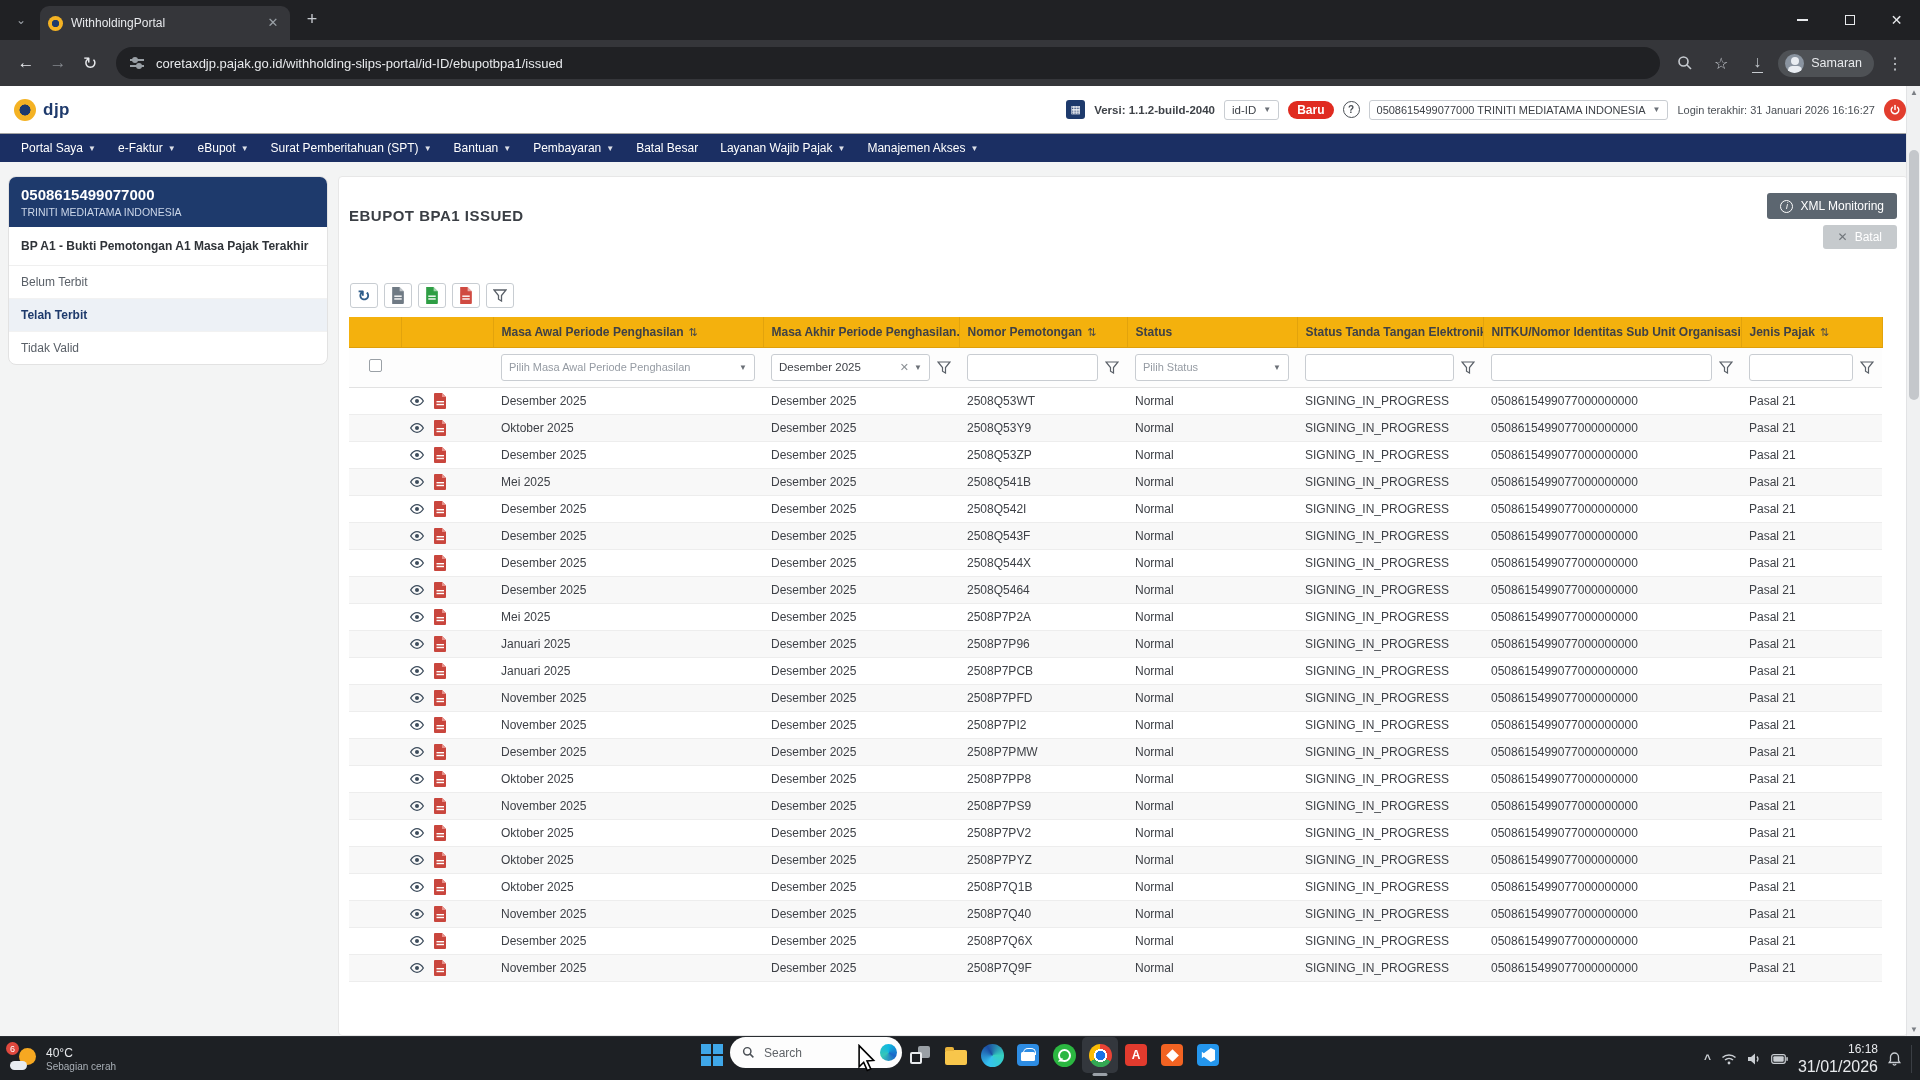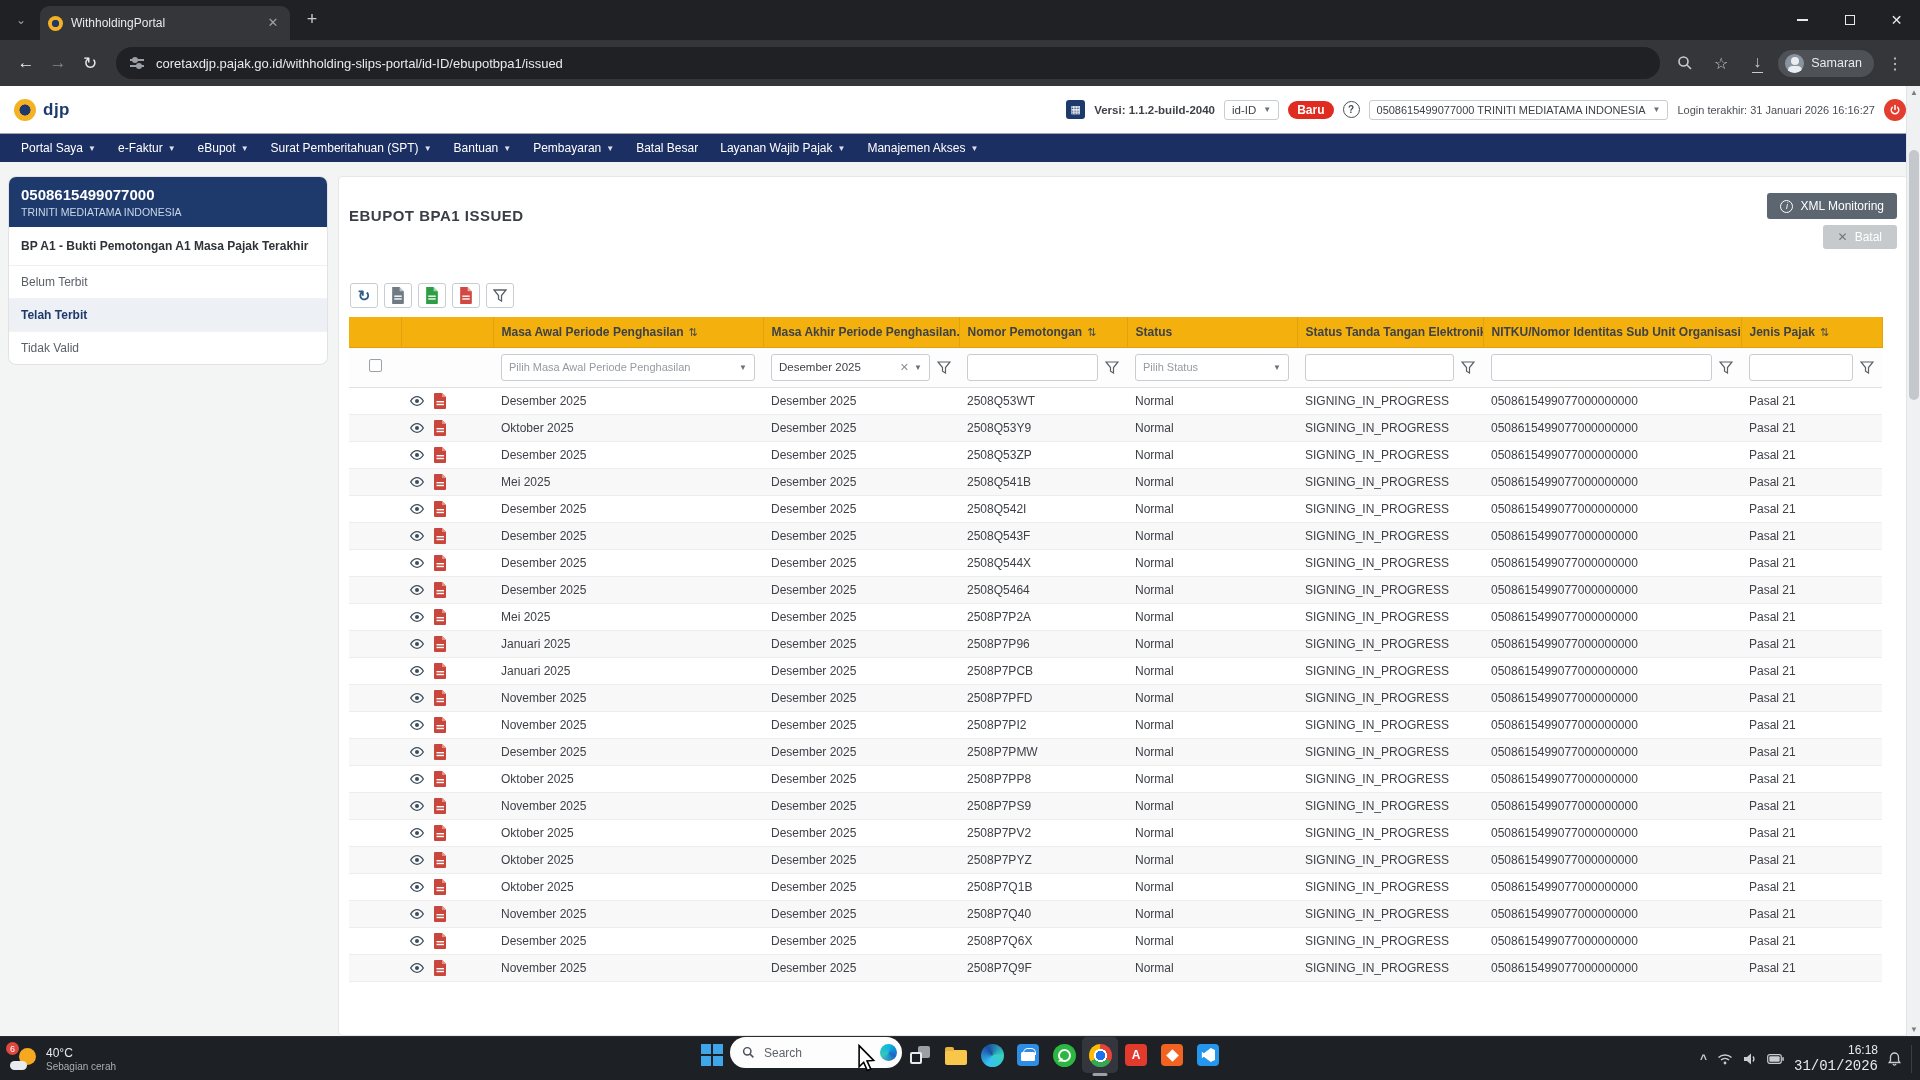--- a/index.html
+++ b/index.html
@@ -153,21 +153,21 @@
   .app-sq.red { background:#E23B2E; }
   .app-sq.orange { background:#F26322; }
   .app-sq.orange i { width:9px; height:9px; background:#fff; transform:rotate(45deg); display:block; }
   .vscode-sq { width:22px; height:22px; border-radius:4px; background:#2496ED; display:flex; align-items:center; justify-content:center; }
   .vscode-sq i { width:14px; height:14px; background:#fff; display:block; clip-path:polygon(70% 0, 100% 14%, 100% 86%, 70% 100%, 20% 62%, 6% 73%, 6% 27%, 20% 38%); }
   .tray { position:absolute; right:4px; top:0; height:44px; display:flex; align-items:center; gap:10px; }
   .tray .chev { color:#C9CDD2; font-size:12px; font-weight:bold; }
   .tray svg { display:block; }
   .clock { text-align:right; color:#E8EAED; line-height:1.25; }
   .clock .time { font-size:12px; }
-  .clock .date { font-size:14px;font-family:Liberation Mono, monospace; }
+  .clock .date { font-size:16px; }
   .show-desktop { width:5px; height:28px; border-left:1px solid #3A3E44; }
 
   .cursor { position:absolute; left:856px; top:1044px; z-index:99; }
 </style>
 </head>
 <body>
 
 <div class="screen">
 
   <div class="titlebar">

